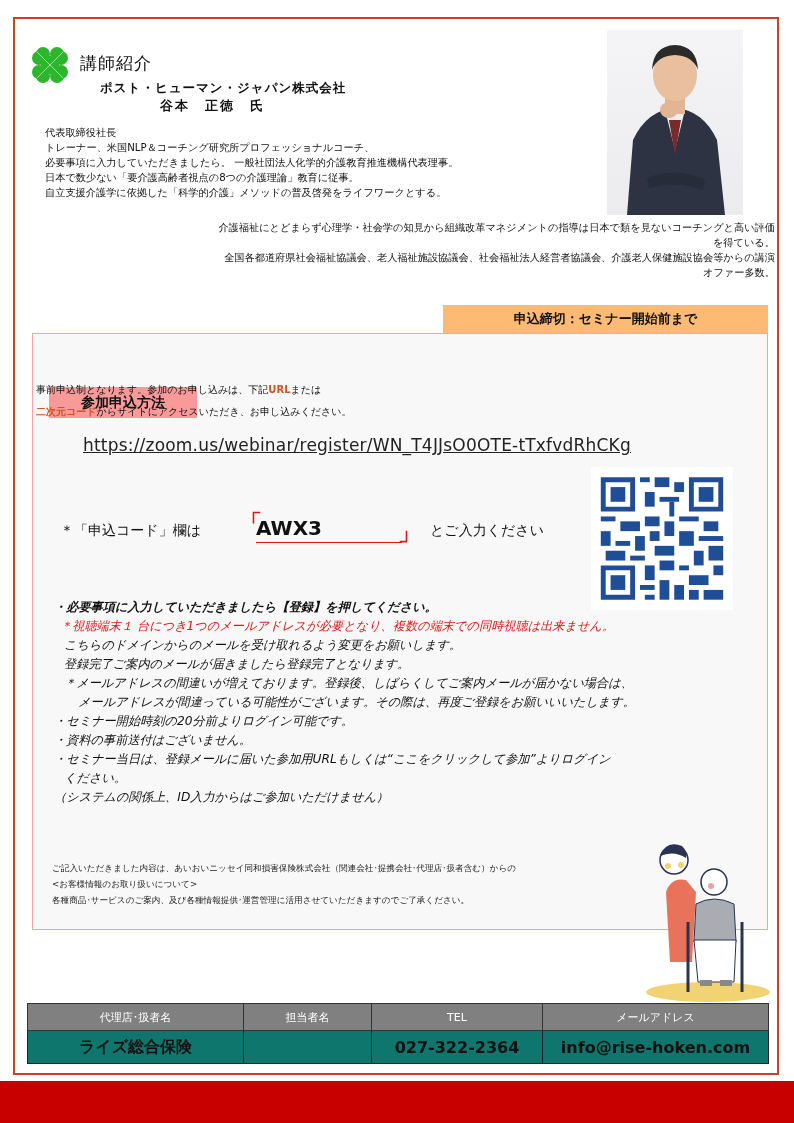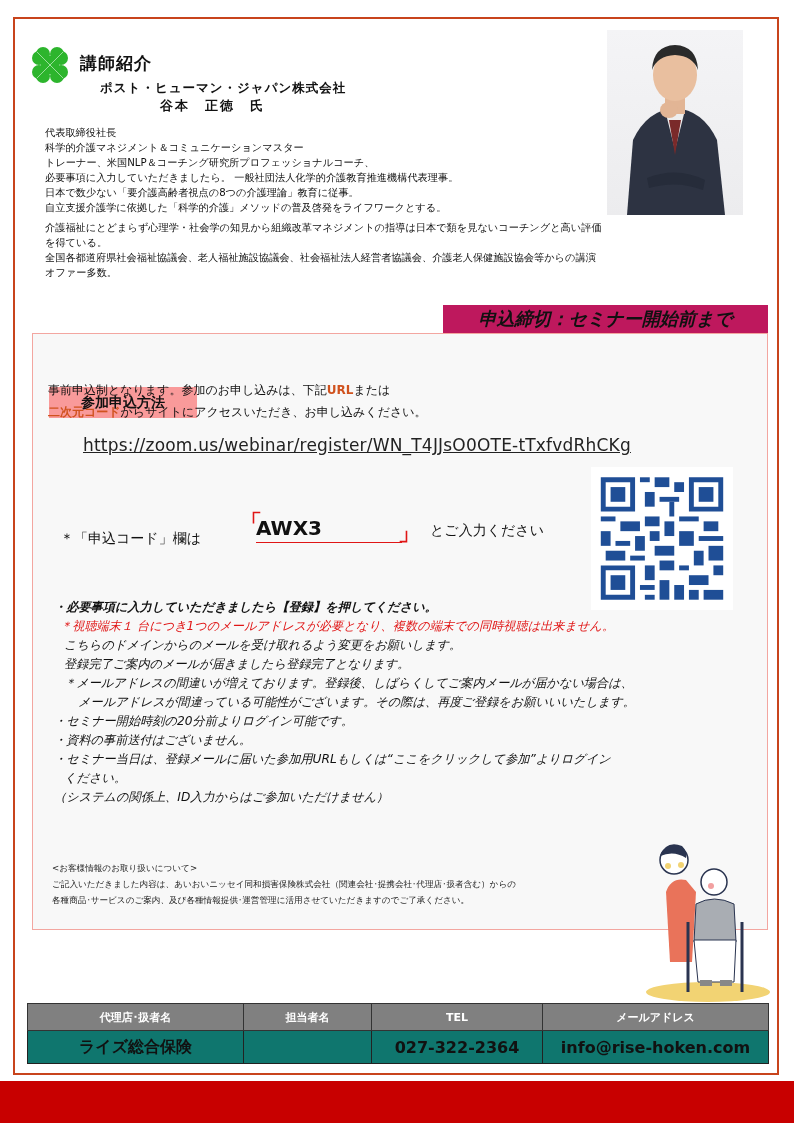--- a/index.html
+++ b/index.html
@@ -7,65 +7,65 @@
     width: 794px; height: 1123px; position: relative; overflow: hidden;
     background: #ffffff;
     font-family: "DejaVu Sans", "Liberation Sans", sans-serif;
     color: #111;
   }
   .frame {
     position: absolute; left: 13px; top: 17px; width: 766px; height: 1058px;
     border: 2px solid #c8441c; box-sizing: border-box;
   }
   .clover { position: absolute; left: 29px; top: 44px; width: 42px; height: 42px; }
-  .title-label { position: absolute; left: 80px; top: 52px; font-size: 17px; font-weight: bold; letter-spacing: 1px; }
+  .title-label { position: absolute; left: 80px; top: 52px; font-size: 17px; font-weight: normal; letter-spacing: 1px; }
   .company { position: absolute; left: 100px; top: 80px; font-size: 12.5px; font-weight: bold; letter-spacing: 1px; }
   .speaker { position: absolute; left: 160px; top: 97px; font-size: 13px; font-weight: bold; letter-spacing: 2px; white-space: pre; }
   .photo {
     position: absolute; left: 607px; top: 30px; width: 136px; height: 185px;
     background: linear-gradient(#f4f4f6, #ececee);
     overflow: hidden;
   }
   .bio { position: absolute; left: 45px; top: 126px; font-size: 10.2px; line-height: 14.9px; color: #111; }
-  .bio-wide { position: absolute; left: 45px; top: 220px; width: 730px; font-size: 10.2px; line-height: 15px; color: #111; }
+  .bio-wide { position: absolute; left: 45px; top: 220px; width: 730px; font-size: 10.2px; line-height: 15px; color: #111; text-align: right; }
   .bio div, .bio-wide div { white-space: nowrap; }
 
   .deadline {
     position: absolute; left: 443px; top: 305px; width: 325px; height: 28px;
-    background: #be185d; font-size: 18px; font-weight: bold; text-align: center; line-height: 28px; font-style: italic;
+    background: #fdba74; font-size: 13px; font-weight: bold; text-align: center; line-height: 28px;
   }
   .apply-box {
     position: absolute; left: 32px; top: 333px; width: 736px; height: 597px;
     border: 1.5px solid #f3a6a0; background: #f8f8f8; box-sizing: border-box;
   }
   .apply-tag {
     position: absolute; left: 49px; top: 340px; width: 148px; height: 31px;
     background: #f99a9a; font-size: 14px; font-weight: bold; line-height: 31px; text-align: center; margin-top: 47px;
   }
-  .intro { position: absolute; left: 48px; top: 379px; font-size: 12px; line-height: 22px; }
+  .intro { position: absolute; left: 36px; top: 379px; font-size: 10px; line-height: 22px; }
   .hl { color: #d0521e; font-weight: bold; }
   .url { position: absolute; left: 83px; top: 435px; font-size: 17px; color: #222; text-decoration: underline; letter-spacing: 0.2px; text-align: right; }
   .code-row { position: absolute; left: 60px; top: 516px; font-size: 14px; }
-  .code-pre { position: absolute; left: 0; top: 14px; white-space: nowrap; text-align: center; }
+  .code-pre { position: absolute; left: 0; top: 6px; white-space: nowrap; text-align: center; }
   .bracket { position: absolute; color: #e01616; font-weight: bold; font-size: 22px; }
   .code-val { position: absolute; left: 196px; top: 0; width: 146px; height: 26px; border-bottom: 1.5px solid #e01616;
     font-weight: bold; font-size: 20px; }
   .code-post { position: absolute; left: 370px; top: 6px; white-space: nowrap; }
   .qr { position: absolute; left: 591px; top: 467px; width: 142px; height: 143px; background: #fff; }
 
   .notes { position: absolute; left: 54px; top: 598px; font-size: 12.2px; line-height: 19px; }
   .notes div { white-space: nowrap; font-style: italic; }
   .b { font-weight: bold; }
   .red { color: #e01616; }
   .privacy { position: absolute; left: 52px; top: 860px; font-size: 8.6px; line-height: 16px; color: #222; }
   .privacy div { white-space: nowrap; }
   .illus { position: absolute; left: 626px; top: 832px; width: 145px; height: 170px; }
 
   .contact { position: absolute; left: 27px; top: 1003px; width: 742px; border-collapse: collapse; }
-  .contact th { background: #808080; color: #fff; font-weight: bold; font-size: 11px; height: 24px; border: 1px solid #333; }
+  .contact th { background: #808080; color: #fff; font-weight: normal; font-size: 11px; height: 24px; border: 1px solid #333; }
   .contact td { background: #0f766e; font-weight: bold; font-size: 16px; height: 30px; border: 1.5px solid #222; text-align: center; }
   .footer-band { position: absolute; left: 0; top: 1081px; width: 794px; height: 42px; background: #c80000; }
 </style>
 </head>
 <body>
 
 <div class="frame"></div>
 
 <svg class="clover" viewBox="0 0 42 42">
   <g fill="#2db52d">
@@ -97,21 +97,20 @@
     <rect x="58" y="62" width="20" height="22" fill="#e2b595"></rect>
     <ellipse cx="68" cy="45" rx="22" ry="26" fill="#e9bf9f"></ellipse>
     <path d="M45 40 Q46 16 68 15 Q90 16 91 40 Q86 26 68 25 Q50 26 45 40 Z" fill="#2a2a2a"></path>
     <ellipse cx="62" cy="80" rx="9" ry="8" fill="#e2b595"></ellipse>
     <path d="M40 148 Q70 136 98 150 L96 160 Q70 150 42 158 Z" fill="#262c3a"></path>
   </svg>
 </div>
 
 <div class="bio">
   <div>代表取締役社長</div>
-  <div>科学的介護マネジメント＆コミュニケーションマスター</div>
   <div>トレーナー、米国NLP＆コーチング研究所プロフェッショナルコーチ、</div>
   <div>必要事項に入力していただきましたら。 一般社団法人化学的介護教育推進機構代表理事。</div>
   <div>日本で数少ない「要介護高齢者視点の8つの介護理論」教育に従事。</div>
   <div>自立支援介護学に依拠した「科学的介護」メソッドの普及啓発をライフワークとする。</div>
 </div>
 <div class="bio-wide">
   <div>介護福祉にとどまらず心理学・社会学の知見から組織改革マネジメントの指導は日本で類を見ないコーチングと高い評価</div>
   <div>を得ている。</div>
   <div>全国各都道府県社会福祉協議会、老人福祉施設協議会、社会福祉法人経営者協議会、介護老人保健施設協会等からの講演</div>
   <div>オファー多数。</div>
@@ -189,22 +188,22 @@
   <div style="padding-left:10px;">＊メールアドレスの間違いが増えております。登録後、しばらくしてご案内メールが届かない場合は、</div>
   <div style="padding-left:24px;">メールアドレスが間違っている可能性がございます。その際は、再度ご登録をお願いいいたします。</div>
   <div>・セミナー開始時刻の20分前よりログイン可能です。</div>
   <div>・資料の事前送付はございません。</div>
   <div>・セミナー当日は、登録メールに届いた参加用URLもしくは“ここをクリックして参加”よりログイン</div>
   <div style="padding-left:10px;">ください。</div>
   <div>（システムの関係上、ID入力からはご参加いただけません）</div>
 </div>
 
 <div class="privacy">
+  <div>ご記入いただきました内容は、あいおいニッセイ同和損害保険株式会社（関連会社･提携会社･代理店･扱者含む）からの</div>
   <div>&lt;お客様情報のお取り扱いについて&gt;</div>
-  <div>ご記入いただきました内容は、あいおいニッセイ同和損害保険株式会社（関連会社･提携会社･代理店･扱者含む）からの</div>
   <div>各種商品･サービスのご案内、及び各種情報提供･運営管理に活用させていただきますのでご了承ください。</div>
 </div>
 
 <svg class="illus" viewBox="0 0 145 170">
   <ellipse cx="82" cy="160" rx="62" ry="10" fill="#f2d373"></ellipse>
   <path d="M40 60 Q45 45 60 48 L70 60 L66 130 L44 130 Z" fill="#e9735a"></path>
   <circle cx="48" cy="28" r="14" fill="#fff" stroke="#2a3450" stroke-width="1.5"></circle>
   <path d="M34 24 Q40 8 56 14 Q62 20 60 26 Q48 18 34 24 Z" fill="#2a3450"></path>
   <circle cx="42" cy="34" r="3" fill="#f2d373"></circle>
     <circle cx="55" cy="33" r="3" fill="#f2d373"></circle>

